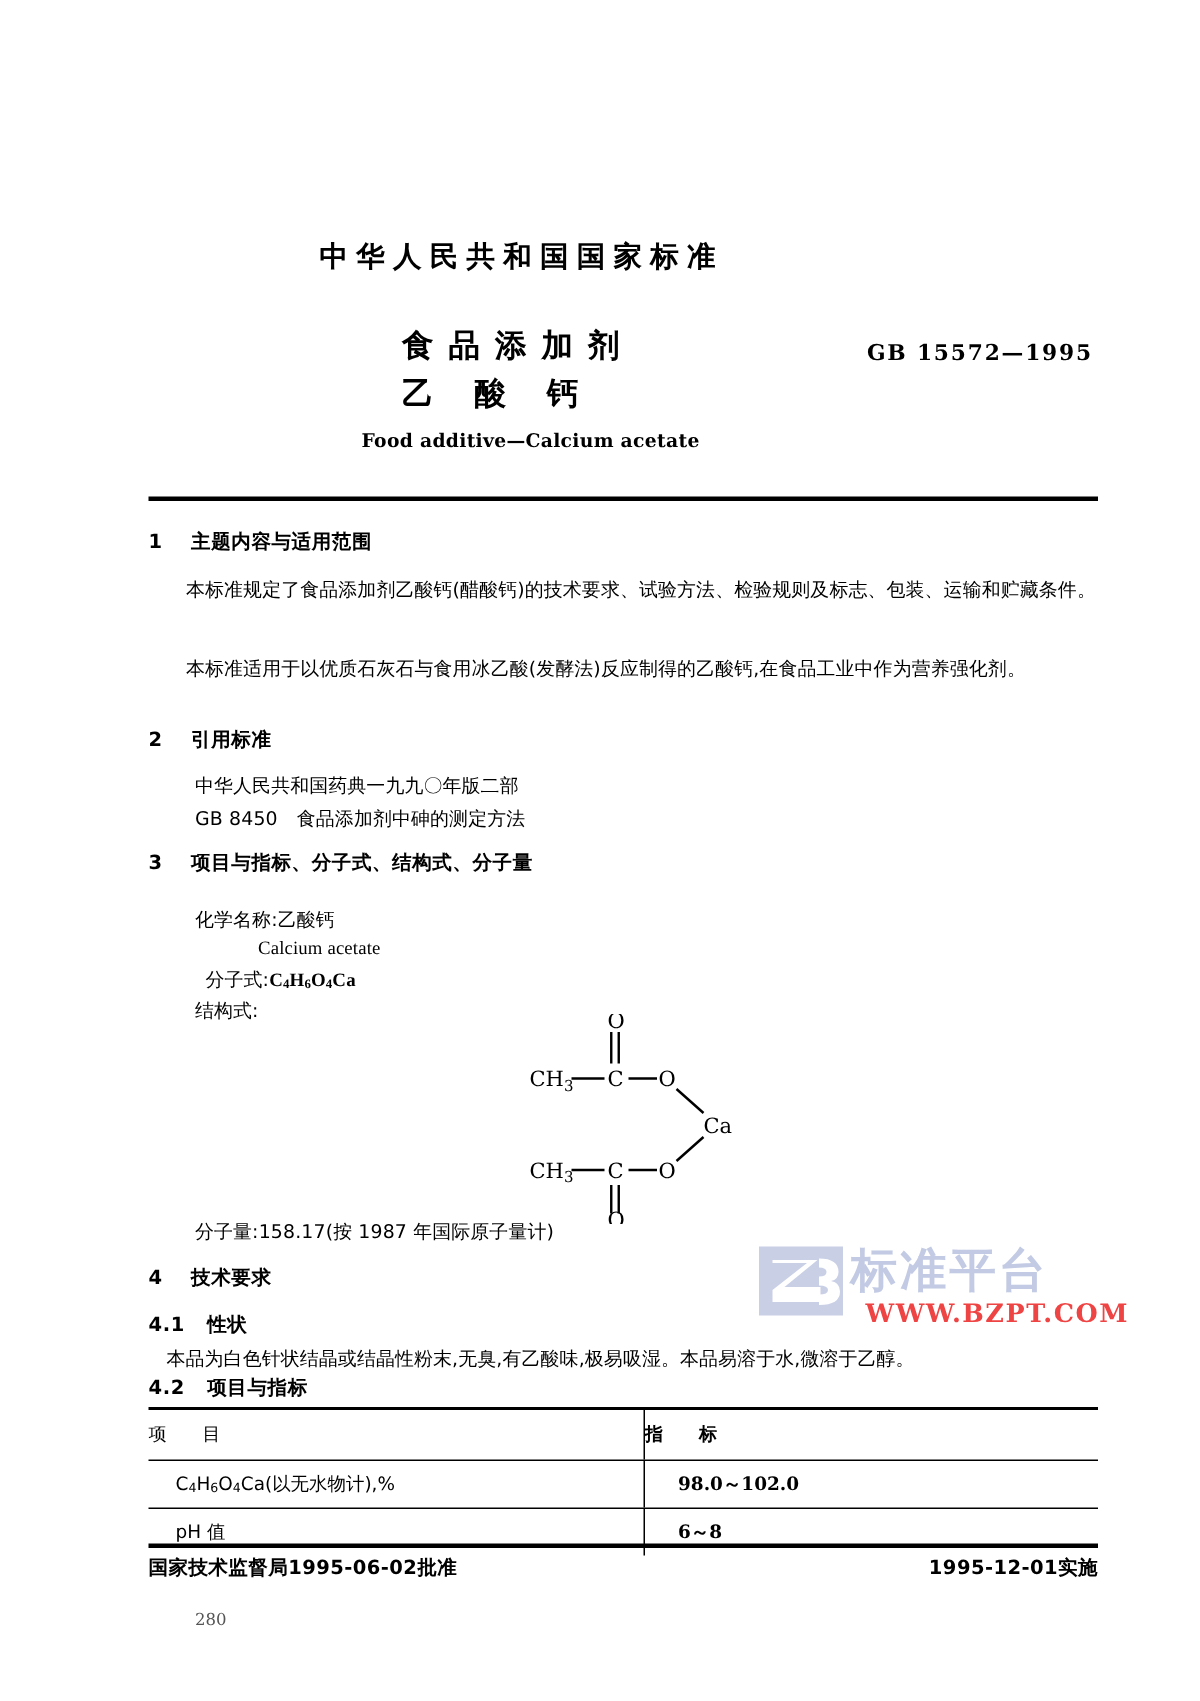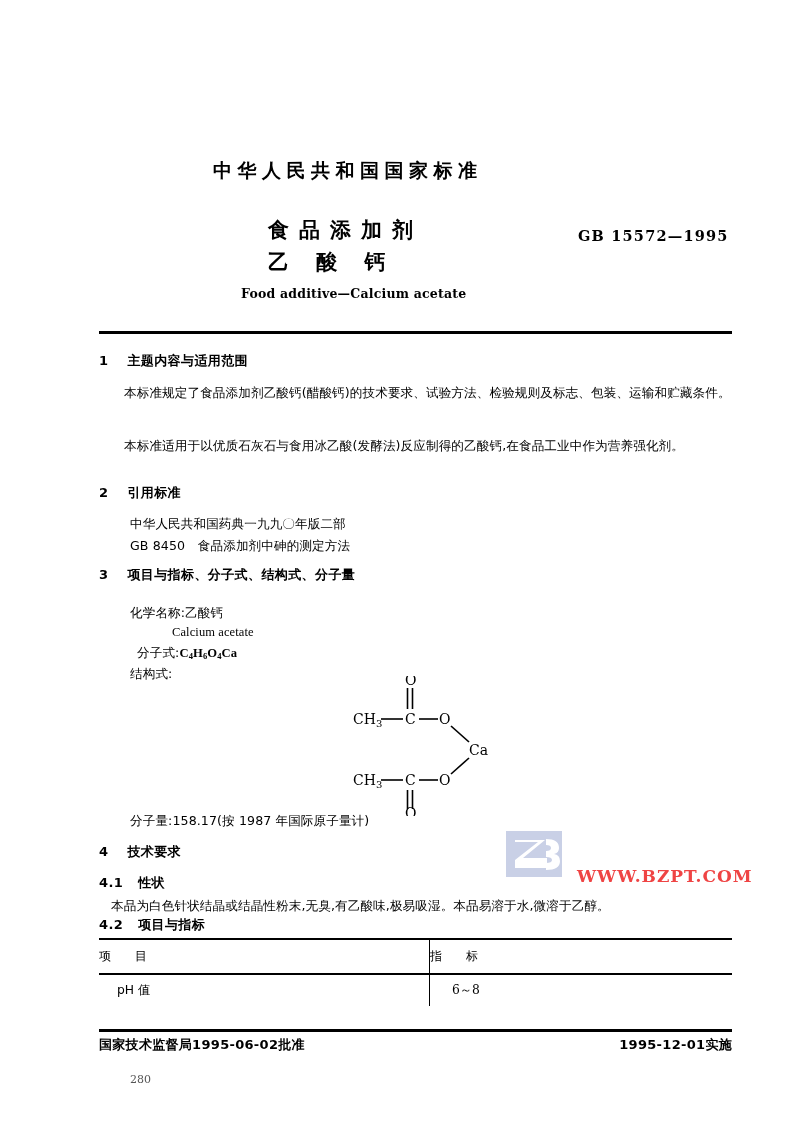--- a/index.html
+++ b/index.html
@@ -171,20 +171,21 @@
     display: flex;
   }
   .c-left {
     width: 330px;
     box-sizing: border-box;
   }
   .c-right {
     flex: 1;
     border-left: 1px solid #000;
     box-sizing: border-box;
+    font-weight: bold;
   }
   .th-txt {
     font-size: 12px;
     letter-spacing: 6px;
     padding: 8px 0 8px 0;
   }
   .td-txt {
     font-size: 12.3px;
     padding: 7px 0 7px 18px;
   }
@@ -235,20 +236,21 @@
 <body>
 
 <div id="page">
 
   <div class="watermark">
     <svg class="wm-logo" viewBox="0 0 58 48">
       <rect x="1" y="1" width="56" height="46" fill="#c9d0e6"></rect>
       <path d="M10 10 H40 L18 28 H42 V38 H10 V30 L33 12 H10 Z" fill="#ffffff"></path>
       <path d="M41 9 q13 0 13 9 q0 5 -5 6 q6 1 6 7 q0 9 -14 9 v-7 q6 0 6 -3 q0 -3 -6 -3 v-6 q5 0 5 -3 q0 -3 -5 -3 z" fill="#ffffff"></path>
     </svg>
+    <div class="wm-cn">标准平台</div>
     <div class="wm-url">WWW.BZPT.COM</div>
   </div>
 
   <div class="layer">
 
     <div class="nat-std">中华人民共和国国家标准</div>
     <div class="title-1">食品添加剂</div>
     <div class="title-2">乙 酸 钙</div>
     <div class="gb-number">GB 15572—1995</div>
     <div class="title-en">Food additive—Calcium acetate</div>
@@ -331,20 +333,24 @@
       <span style="display:inline-block; width:10px;"></span><span>项目与指标</span>
     </div>
 
     <div class="tbl">
       <div class="hr-thick"></div>
       <div class="cellrow">
         <div class="c-left th-txt">项　目</div>
         <div class="c-right th-txt">指　标</div>
       </div>
       <div class="hr-thin"></div>
+      <div class="cellrow">
+        <div class="c-left td-txt">C<sub>4</sub>H<sub>6</sub>O<sub>4</sub>Ca(以无水物计),%</div>
+        <div class="c-right td-txt-r">98.0～102.0</div>
+      </div>
       <div class="hr-thin"></div>
       <div class="cellrow">
         <div class="c-left td-txt">pH 值</div>
         <div class="c-right td-txt-r">6～8</div>
       </div>
     </div>
 
     <div class="rule-bot"></div>
     <div class="foot-l">国家技术监督局1995-06-02批准</div>
     <div class="foot-r">1995-12-01实施</div>

